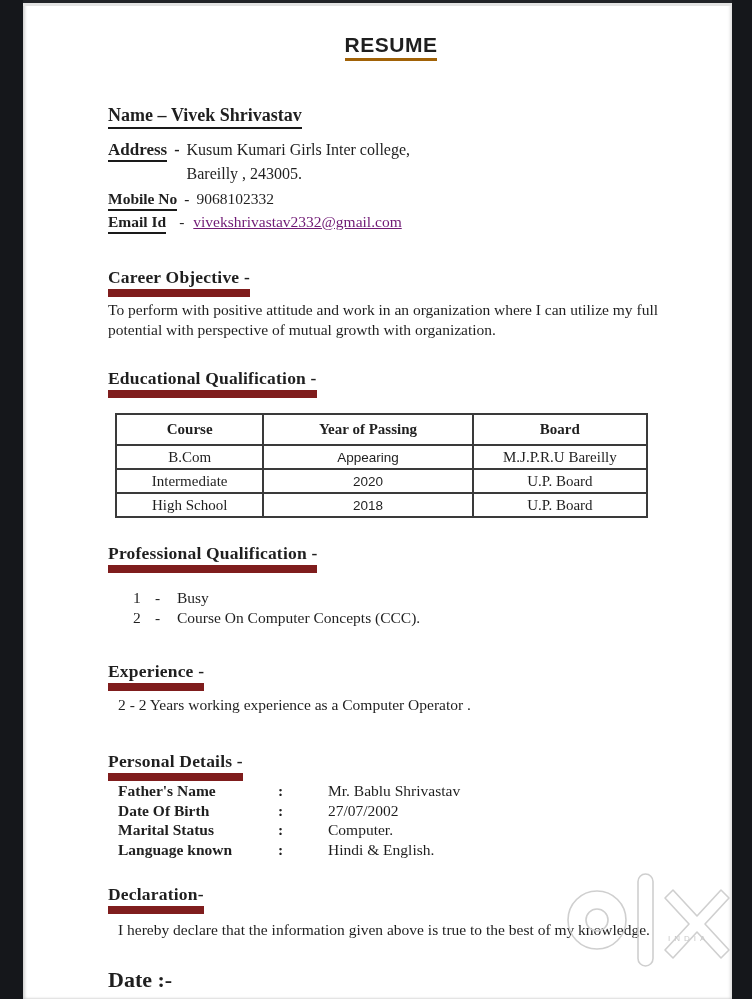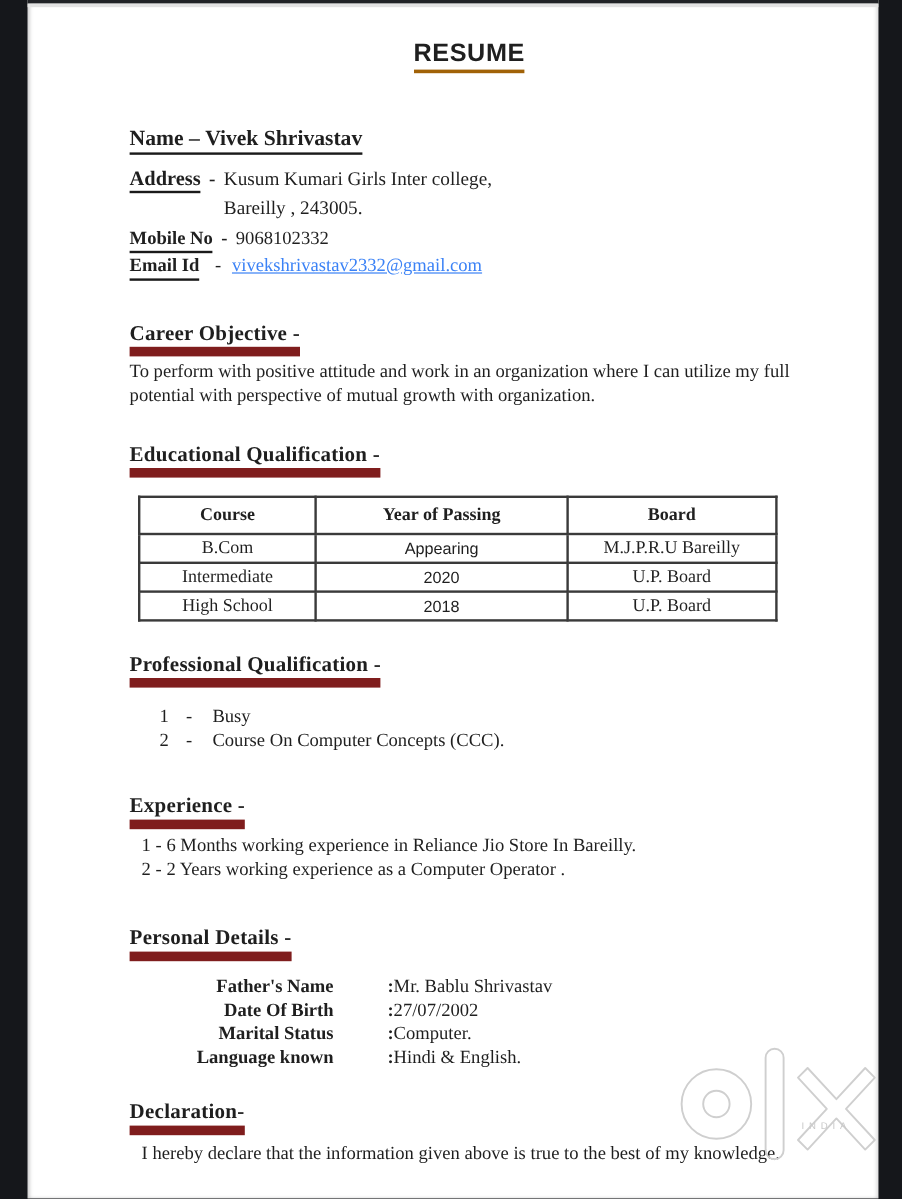--- a/index.html
+++ b/index.html
@@ -35,21 +35,21 @@
 
   .address-row { margin-top:9px; font-size:16px; }
   .address-row .lbl-underline { font-size:17px; }
   .dash { font-weight:bold; padding:0 7px; }
   .address-lines div { line-height:24px; }
 
   .mobile-row { margin-top:3px; font-size:15.5px; line-height:20px; }
   .mobile-row .lbl-underline, .email-row .lbl-underline { font-size:15.5px; }
   .email-row { font-size:15.5px; line-height:20px; margin-top:1px; }
   .email-row .dash { padding:0 9px 0 13px; font-weight:normal; }
-  .email-link { color:#3b82f6; text-decoration:underline; }
+  .email-link { color:#701a75; text-decoration:underline; }
 
   .section-heading {
     display:inline-block; font-weight:bold; font-size:17.5px;
     border-bottom:8px solid #7f1d1d; padding-bottom:1px; letter-spacing:0.2px;
   }
   .career { margin-top:33px; }
   .career-text { margin-top:3px; font-size:15.5px; line-height:19.5px; max-width:560px; }
 
   .education { margin-top:29px; }
   .edu-table {
@@ -71,21 +71,21 @@
   .prof-list { margin-top:15px; font-size:15.5px; }
   .prof-item { display:flex; margin-left:25px; line-height:20px; }
   .prof-num { width:22px; }
   .prof-dash { width:22px; }
 
   .experience { margin-top:33px; }
   .exp-list { margin-top:4px; font-size:15.5px; }
   .exp-item { margin-left:10px; line-height:20px; }
 
   .personal { margin-top:36px; }
-  .personal-rows { margin-top:12px; font-size:15.5px;text-align:right; }
+  .personal-rows { margin-top:0; font-size:15.5px; }
   .personal-row { display:flex; margin-left:10px; line-height:19.5px; }
   .pd-label { font-weight:bold; width:160px; }
   .pd-colon { font-weight:bold; width:50px; }
 
   .declaration { margin-top:25px; }
   .decl-text { margin-top:6px; margin-left:10px; font-size:15.5px; line-height:20px; }
 
   .footer { margin-top:27px; font-size:22px; }
   .date-row { font-weight:bold; }
 
@@ -183,21 +183,20 @@
             <span class="prof-num">2</span>
             <span class="prof-dash">-</span>
             <span>Course On Computer Concepts (CCC).</span>
           </div>
         </div>
       </div>
 
       <div class="experience">
         <span class="section-heading">Experience -</span>
         <div class="exp-list">
-          <div class="exp-item">1 - 6 Months working experience in Reliance Jio Store In Bareilly.</div>
           <div class="exp-item">2 - 2 Years working experience as a Computer Operator .</div>
         </div>
       </div>
 
       <div class="personal">
         <span class="section-heading">Personal Details -</span>
         <div class="personal-rows">
           <div class="personal-row">
             <span class="pd-label">Father's Name</span>
             <span class="pd-colon">:</span>

